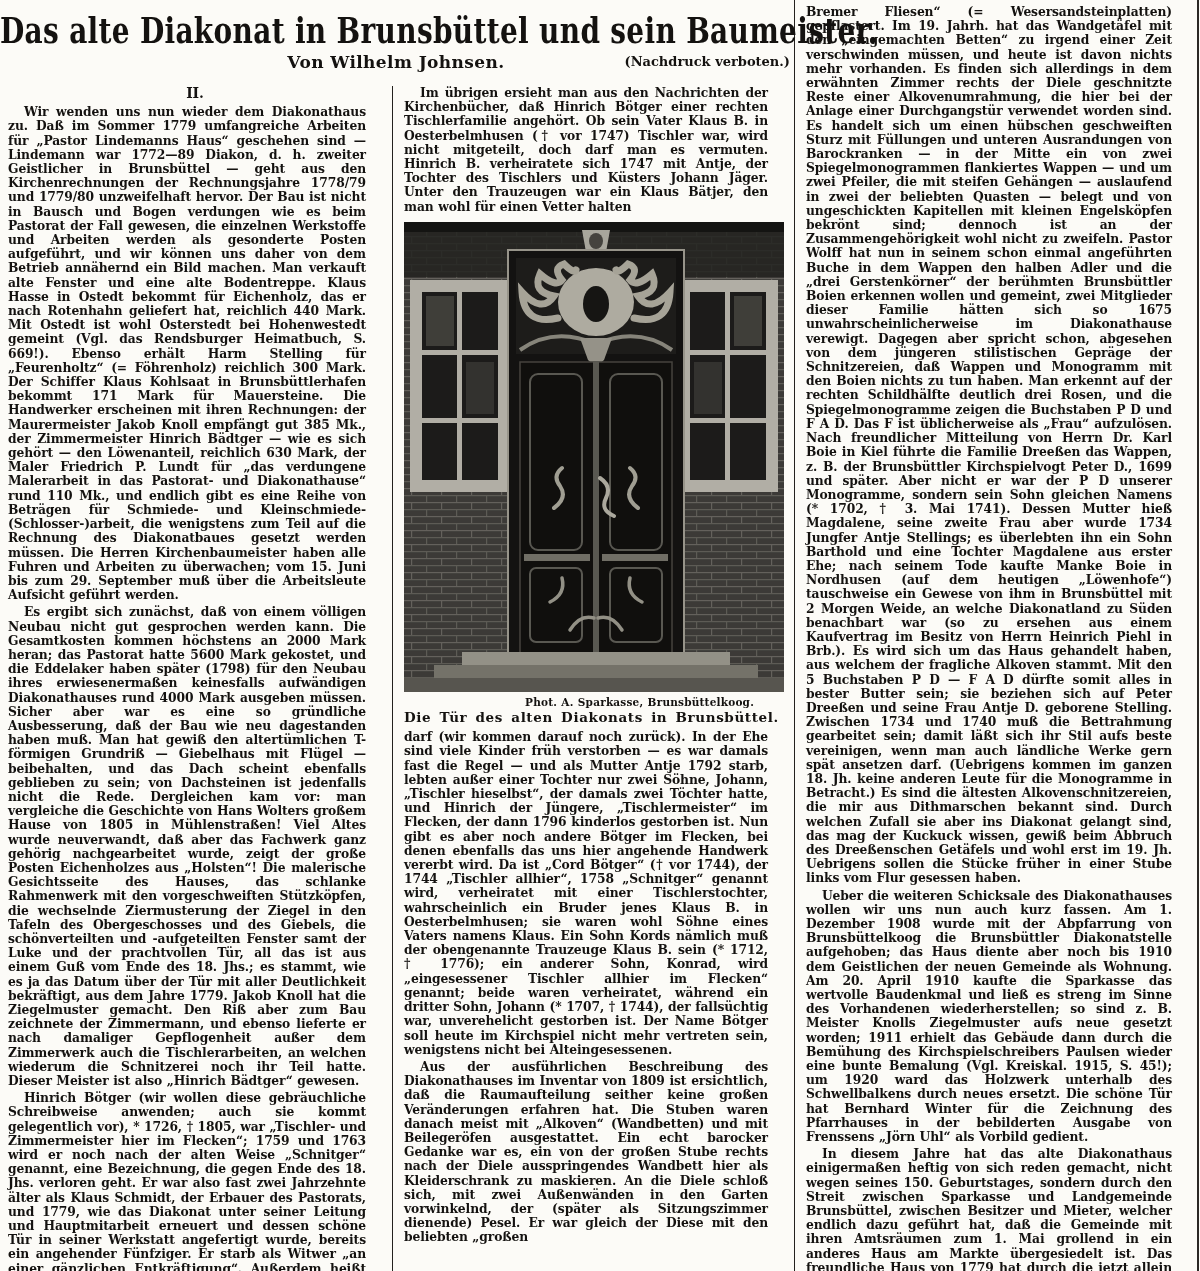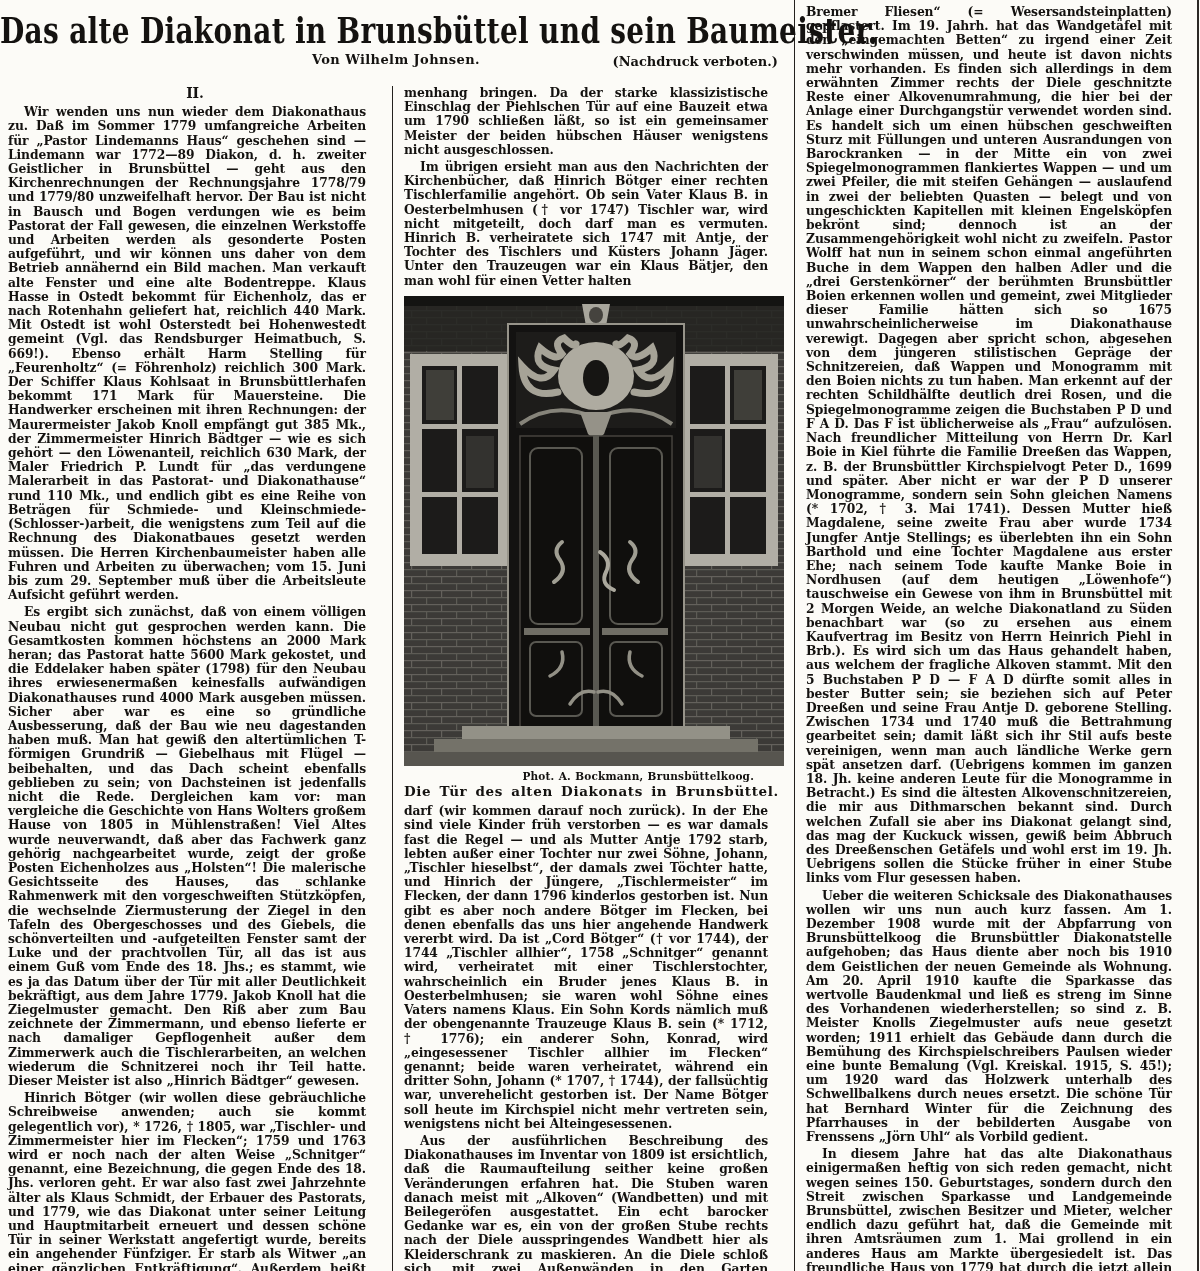--- a/index.html
+++ b/index.html
@@ -16,23 +16,23 @@
   .masthead{position:absolute;left:0;top:0;width:792px;height:84px;}
   .masthead .title{
     display:block;text-align:center;margin-top:10px;
     font-size:28px;font-weight:bold;letter-spacing:.3px;
     transform:scaleY(1.28);transform-origin:top center;
     white-space:nowrap;
   }
   .byline-row{position:absolute;left:0;top:52px;width:792px;height:24px;}
   .byline{
     position:absolute;left:0;right:0;text-align:center;
-    font-size:13px;font-weight:bold;letter-spacing:.4px;
+    font-size:17px;font-weight:bold;letter-spacing:.4px;
   }
-  .rights{position:absolute;right:14px;top:2px;font-size:13px;font-weight:bold;}
+  .rights{position:absolute;right:2px;top:2px;font-size:13px;font-weight:bold;}
 
   
   .rule{position:absolute;width:1px;background:#24211e;}
   .rule-1{left:392px;top:86px;bottom:0;}
   .rule-2{left:794px;top:0;bottom:0;}
   .rule-3{left:1197px;top:0;bottom:0;width:2px;background:#2b2825;}
 
   
   .col{position:absolute;text-align:justify;font-weight:bold;
        font-size:12.3px;line-height:14.2px;letter-spacing:-.1px;
@@ -75,21 +75,20 @@
   </header>
 
   <div class="col col1">
     <div class="section-no">II.</div>
     <p>Wir wenden uns nun wieder dem Diakonathaus zu. Daß im Sommer 1779 umfangreiche Arbeiten für „Pastor Lindemanns Haus“ geschehen sind — Lindemann war 1772—89 Diakon, d. h. zweiter Geistlicher in Brunsbüttel — geht aus den Kirchenrechnungen der Rechnungsjahre 1778/79 und 1779/80 unzweifelhaft hervor. Der Bau ist nicht in Bausch und Bogen verdungen wie es beim Pastorat der Fall gewesen, die einzelnen Werkstoffe und Arbeiten werden als gesonderte Posten aufgeführt, und wir können uns daher von dem Betrieb annähernd ein Bild machen. Man verkauft alte Fenster und eine alte Bodentreppe. Klaus Hasse in Ostedt bekommt für Eichenholz, das er nach Rotenhahn geliefert hat, reichlich 440 Mark. Mit Ostedt ist wohl Osterstedt bei Hohenwestedt gemeint (Vgl. das Rendsburger Heimatbuch, S. 669!). Ebenso erhält Harm Stelling für „Feurenholtz“ (= Föhrenholz) reichlich 300 Mark. Der Schiffer Klaus Kohlsaat in Brunsbüttlerhafen bekommt 171 Mark für Mauersteine. Die Handwerker erscheinen mit ihren Rechnungen: der Maurermeister Jakob Knoll empfängt gut 385 Mk., der Zimmermeister Hinrich Bädtger — wie es sich gehört — den Löwenanteil, reichlich 630 Mark, der Maler Friedrich P. Lundt für „das verdungene Malerarbeit in das Pastorat- und Diakonathause“ rund 110 Mk., und endlich gibt es eine Reihe von Beträgen für Schmiede- und Kleinschmiede- (Schlosser-)arbeit, die wenigstens zum Teil auf die Rechnung des Diakonatbaues gesetzt werden müssen. Die Herren Kirchenbaumeister haben alle Fuhren und Arbeiten zu überwachen; vom 15. Juni bis zum 29. September muß über die Arbeitsleute Aufsicht geführt werden.</p>
     <p>Es ergibt sich zunächst, daß von einem völligen Neubau nicht gut gesprochen werden kann. Die Gesamtkosten kommen höchstens an 2000 Mark heran; das Pastorat hatte 5600 Mark gekostet, und die Eddelaker haben später (1798) für den Neubau ihres erwiesenermaßen keinesfalls aufwändigen Diakonathauses rund 4000 Mark ausgeben müssen. Sicher aber war es eine so gründliche Ausbesserung, daß der Bau wie neu dagestanden haben muß. Man hat gewiß den altertümlichen T-förmigen Grundriß — Giebelhaus mit Flügel — beibehalten, und das Dach scheint ebenfalls geblieben zu sein; von Dachsteinen ist jedenfalls nicht die Rede. Dergleichen kam vor: man vergleiche die Geschichte von Hans Wolters großem Hause von 1805 in Mühlenstraßen! Viel Altes wurde neuverwandt, daß aber das Fachwerk ganz gehörig nachgearbeitet wurde, zeigt der große Posten Eichenholzes aus „Holsten“! Die malerische Gesichtsseite des Hauses, das schlanke Rahmenwerk mit den vorgeschweiften Stützköpfen, die wechselnde Ziermusterung der Ziegel in den Tafeln des Obergeschosses und des Giebels, die schönverteilten und -aufgeteilten Fenster samt der Luke und der prachtvollen Tür, all das ist aus einem Guß vom Ende des 18. Jhs.; es stammt, wie es ja das Datum über der Tür mit aller Deutlichkeit bekräftigt, aus dem Jahre 1779. Jakob Knoll hat die Ziegelmuster gemacht. Den Riß aber zum Bau zeichnete der Zimmermann, und ebenso lieferte er nach damaliger Gepflogenheit außer dem Zimmerwerk auch die Tischlerarbeiten, an welchen wiederum die Schnitzerei noch ihr Teil hatte. Dieser Meister ist also „Hinrich Bädtger“ gewesen.</p>
     <p>Hinrich Bötger (wir wollen diese gebräuchliche Schreibweise anwenden; auch sie kommt gelegentlich vor), * 1726, † 1805, war „Tischler- und Zimmermeister hier im Flecken“; 1759 und 1763 wird er noch nach der alten Weise „Schnitger“ genannt, eine Bezeichnung, die gegen Ende des 18. Jhs. verloren geht. Er war also fast zwei Jahrzehnte älter als Klaus Schmidt, der Erbauer des Pastorats, und 1779, wie das Diakonat unter seiner Leitung und Hauptmitarbeit erneuert und dessen schöne Tür in seiner Werkstatt angefertigt wurde, bereits ein angehender Fünfziger. Er starb als Witwer „an einer gänzlichen Entkräftigung“. Außerdem heißt es von ihm: „Sieben Jahr war er völlig blind, doch ertrug er dieses Leiden mit seltener Geduld.“ Sein Name kommt in den Kirchenrechnungen schon seit etwa 1750 vor; ihm ist das Amt übertragen, die Kirchenuhr in Ordnung zu halten. Man möchte den Fachwerkgiebel des Piehlschen Hauses welcher mit dem des Diakonats eine so große Uebereinstimmung aufweist, gern mit Hinrich Bötger in Zusam-</p>
   </div>
 
   <div class="col col2">
-    <p class="noindent">menhang bringen. Da der starke klassizistische Einschlag der Piehlschen Tür auf eine Bauzeit etwa um 1790 schließen läßt, so ist ein gemeinsamer Meister der beiden hübschen Häuser wenigstens nicht ausgeschlossen.</p>
     <p>Im übrigen ersieht man aus den Nachrichten der Kirchenbücher, daß Hinrich Bötger einer rechten Tischlerfamilie angehört. Ob sein Vater Klaus B. in Oesterbelmhusen († vor 1747) Tischler war, wird nicht mitgeteilt, doch darf man es vermuten. Hinrich B. verheiratete sich 1747 mit Antje, der Tochter des Tischlers und Küsters Johann Jäger. Unter den Trauzeugen war ein Klaus Bätjer, den man wohl für einen Vetter halten</p>
 
     <figure>
       <svg class="photo-frame" viewBox="0 0 380 470" xmlns="http://www.w3.org/2000/svg" preserveAspectRatio="none">
         <defs>
           <pattern id="bricks" width="30" height="14" patternUnits="userSpaceOnUse">
             <rect width="30" height="14" fill="#4b4a46"></rect>
             <rect x="0" y="0" width="30" height="1.2" fill="#8d8a81"></rect>
             <rect x="0" y="7" width="30" height="1.2" fill="#827f77"></rect>
             <rect x="7" y="0" width="1.2" height="7" fill="#8d8a81"></rect>
@@ -161,21 +160,21 @@
 
         <g>
           <rect x="58" y="430" width="268" height="13" fill="#b5b2a6"></rect>
           <rect x="30" y="443" width="324" height="13" fill="#8f8c81"></rect>
           <rect x="0" y="456" width="380" height="14" fill="#6b6961"></rect>
         </g>
 
         <rect x="0" y="0" width="380" height="470" filter="url(#grain)" opacity="0.18"></rect>
       </svg>
     </figure>
-    <div class="photo-credit">Phot. A. Bockmann, Brunsbüttelkoog.</div>
+    <div class="photo-credit">Phot. A. Sparkasse, Brunsbüttelkoog.</div>
     <div class="photo-caption">Die Tür des alten Diakonats in Brunsbüttel.</div>
 
     <p class="noindent">darf (wir kommen darauf noch zurück). In der Ehe sind viele Kinder früh verstorben — es war damals fast die Regel — und als Mutter Antje 1792 starb, lebten außer einer Tochter nur zwei Söhne, Johann, „Tischler hieselbst“, der damals zwei Töchter hatte, und Hinrich der Jüngere, „Tischlermeister“ im Flecken, der dann 1796 kinderlos gestorben ist. Nun gibt es aber noch andere Bötger im Flecken, bei denen ebenfalls das uns hier angehende Handwerk vererbt wird. Da ist „Cord Bötger“ († vor 1744), der 1744 „Tischler allhier“, 1758 „Schnitger“ genannt wird, verheiratet mit einer Tischlerstochter, wahrscheinlich ein Bruder jenes Klaus B. in Oesterbelmhusen; sie waren wohl Söhne eines Vaters namens Klaus. Ein Sohn Kords nämlich muß der obengenannte Trauzeuge Klaus B. sein (* 1712, † 1776); ein anderer Sohn, Konrad, wird „eingesessener Tischler allhier im Flecken“ genannt; beide waren verheiratet, während ein dritter Sohn, Johann (* 1707, † 1744), der fallsüchtig war, unverehelicht gestorben ist. Der Name Bötger soll heute im Kirchspiel nicht mehr vertreten sein, wenigstens nicht bei Alteingesessenen.</p>
     <p>Aus der ausführlichen Beschreibung des Diakonathauses im Inventar von 1809 ist ersichtlich, daß die Raumaufteilung seither keine großen Veränderungen erfahren hat. Die Stuben waren danach meist mit „Alkoven“ (Wandbetten) und mit Beilegeröfen ausgestattet. Ein echt barocker Gedanke war es, ein von der großen Stube rechts nach der Diele ausspringendes Wandbett hier als Kleiderschrank zu maskieren. An die Diele schloß sich, mit zwei Außenwänden in den Garten vorwinkelnd, der (später als Sitzungszimmer dienende) Pesel. Er war gleich der Diese mit den beliebten „großen</p>
   </div>
 
   <div class="col col3">
     <p class="noindent">Bremer Fliesen“ (= Wesersandsteinplatten) gepflastert. Im 19. Jahrh. hat das Wandgetäfel mit den „eingemachten Betten“ zu irgend einer Zeit verschwinden müssen, und heute ist davon nichts mehr vorhanden. Es finden sich allerdings in dem erwähnten Zimmer rechts der Diele geschnitzte Reste einer Alkovenumrahmung, die hier bei der Anlage einer Durchgangstür verwendet worden sind. Es handelt sich um einen hübschen geschweiften Sturz mit Füllungen und unteren Ausrandungen von Barockranken — in der Mitte ein von zwei Spiegelmonogrammen flankiertes Wappen — und um zwei Pfeiler, die mit steifen Gehängen — auslaufend in zwei der beliebten Quasten — belegt und von ungeschickten Kapitellen mit kleinen Engelsköpfen bekrönt sind; dennoch ist an der Zusammengehörigkeit wohl nicht zu zweifeln. Pastor Wolff hat nun in seinem schon einmal angeführten Buche in dem Wappen den halben Adler und die „drei Gerstenkörner“ der berühmten Brunsbüttler Boien erkennen wollen und gemeint, zwei Mitglieder dieser Familie hätten sich so 1675 unwahrscheinlicherweise im Diakonathause verewigt. Dagegen aber spricht schon, abgesehen von dem jüngeren stilistischen Gepräge der Schnitzereien, daß Wappen und Monogramm mit den Boien nichts zu tun haben. Man erkennt auf der rechten Schildhälfte deutlich drei Rosen, und die Spiegelmonogramme zeigen die Buchstaben P D und F A D. Das F ist üblicherweise als „Frau“ aufzulösen. Nach freundlicher Mitteilung von Herrn Dr. Karl Boie in Kiel führte die Familie Dreeßen das Wappen, z. B. der Brunsbüttler Kirchspielvogt Peter D., 1699 und später. Aber nicht er war der P D unserer Monogramme, sondern sein Sohn gleichen Namens (* 1702, † 3. Mai 1741). Dessen Mutter hieß Magdalene, seine zweite Frau aber wurde 1734 Jungfer Antje Stellings; es überlebten ihn ein Sohn Barthold und eine Tochter Magdalene aus erster Ehe; nach seinem Tode kaufte Manke Boie in Nordhusen (auf dem heutigen „Löwenhofe“) tauschweise ein Gewese von ihm in Brunsbüttel mit 2 Morgen Weide, an welche Diakonatland zu Süden benachbart war (so zu ersehen aus einem Kaufvertrag im Besitz von Herrn Heinrich Piehl in Brb.). Es wird sich um das Haus gehandelt haben, aus welchem der fragliche Alkoven stammt. Mit den 5 Buchstaben P D — F A D dürfte somit alles in bester Butter sein; sie beziehen sich auf Peter Dreeßen und seine Frau Antje D. geborene Stelling. Zwischen 1734 und 1740 muß die Bettrahmung gearbeitet sein; damit läßt sich ihr Stil aufs beste vereinigen, wenn man auch ländliche Werke gern spät ansetzen darf. (Uebrigens kommen im ganzen 18. Jh. keine anderen Leute für die Monogramme in Betracht.) Es sind die ältesten Alkovenschnitzereien, die mir aus Dithmarschen bekannt sind. Durch welchen Zufall sie aber ins Diakonat gelangt sind, das mag der Kuckuck wissen, gewiß beim Abbruch des Dreeßenschen Getäfels und wohl erst im 19. Jh. Uebrigens sollen die Stücke früher in einer Stube links vom Flur gesessen haben.</p>
     <p>Ueber die weiteren Schicksale des Diakonathauses wollen wir uns nun auch kurz fassen. Am 1. Dezember 1908 wurde mit der Abpfarrung von Brunsbüttelkoog die Brunsbüttler Diakonatstelle aufgehoben; das Haus diente aber noch bis 1910 dem Geistlichen der neuen Gemeinde als Wohnung. Am 20. April 1910 kaufte die Sparkasse das wertvolle Baudenkmal und ließ es streng im Sinne des Vorhandenen wiederherstellen; so sind z. B. Meister Knolls Ziegelmuster aufs neue gesetzt worden; 1911 erhielt das Gebäude dann durch die Bemühung des Kirchspielschreibers Paulsen wieder eine bunte Bemalung (Vgl. Kreiskal. 1915, S. 45!); um 1920 ward das Holzwerk unterhalb des Schwellbalkens durch neues ersetzt. Die schöne Tür hat Bernhard Winter für die Zeichnung des Pfarrhauses in der bebilderten Ausgabe von Frenssens „Jörn Uhl“ als Vorbild gedient.</p>
     <p>In diesem Jahre hat das alte Diakonathaus einigermaßen heftig von sich reden gemacht, nicht wegen seines 150. Geburtstages, sondern durch den Streit zwischen Sparkasse und Landgemeinde Brunsbüttel, zwischen Besitzer und Mieter, welcher endlich dazu geführt hat, daß die Gemeinde mit ihren Amtsräumen zum 1. Mai grollend in ein anderes Haus am Markte übergesiedelt ist. Das freundliche Haus von 1779 hat durch die jetzt allein in ihm waltende Sparkasse auch ganz wörtlich einen neuen Anstrich bekommen, so daß ihm ein Geburtstagskleid nicht fehlt. Möge es, wenn es auch nicht mehr „Gemeindehaus“ ist, der Gemeinde Brunsbüttel noch lange zur Zierde gereichen!</p>

